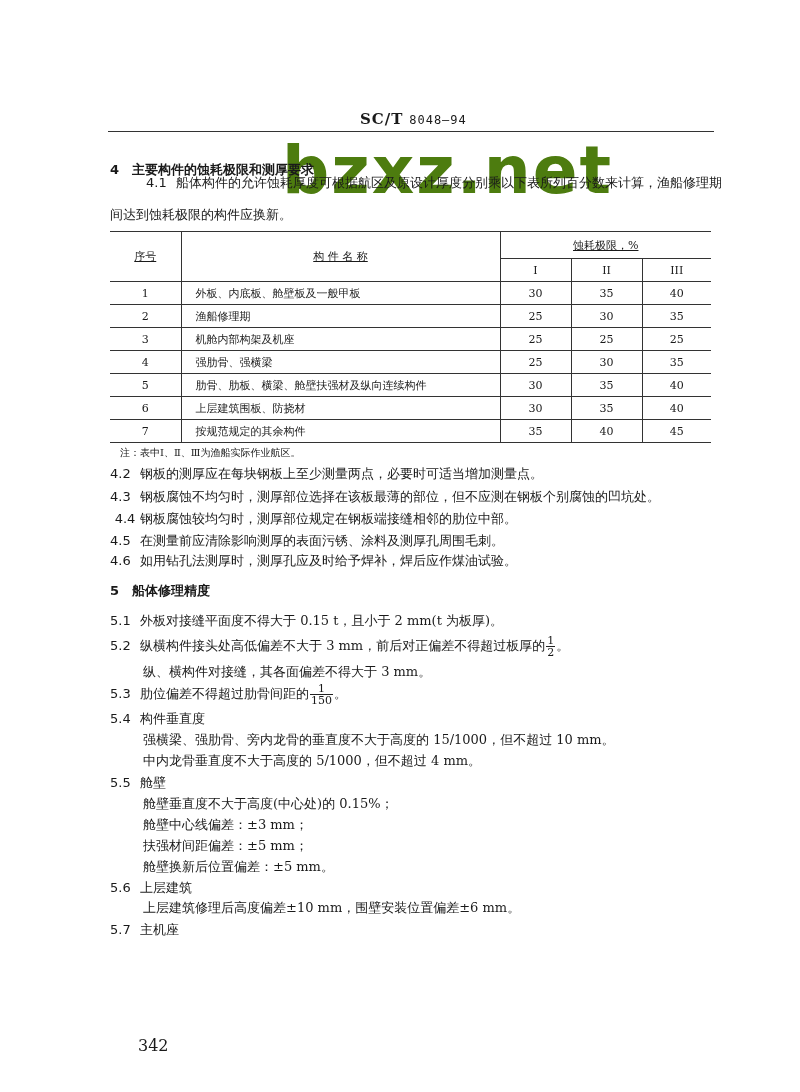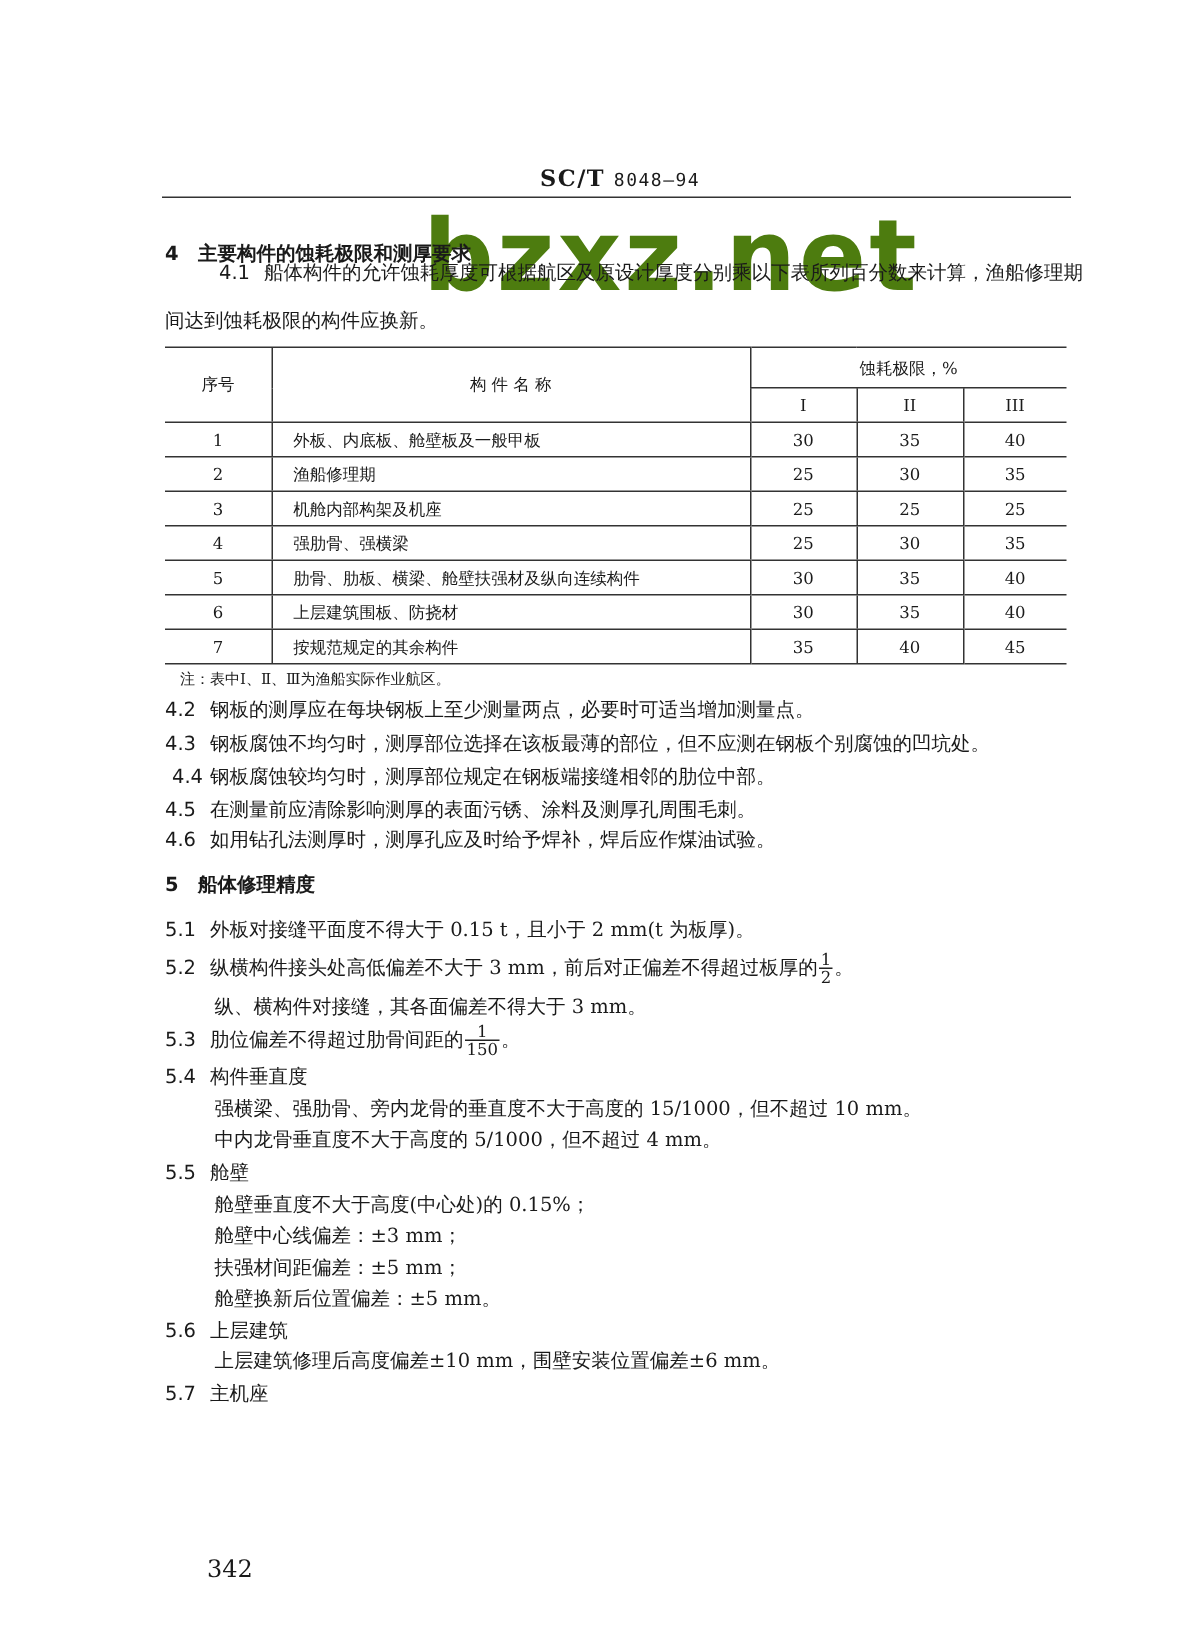--- a/index.html
+++ b/index.html
@@ -33,21 +33,21 @@
   table.corr {
     position: absolute; left: 110px; top: 231px; width: 601px;
     border-collapse: collapse; z-index: 2; font-size: 11px;
   }
   table.corr td, table.corr th {
     border-top: 1.2px solid #333; border-bottom: 1.2px solid #333;
     text-align: center; padding: 0; height: 22px; font-weight: normal;
   }
   table.corr .vl { border-left: 1px solid #333; }
   table.corr td.name { text-align: left; padding-left: 14px; }
-  table.corr tr.hdr1 th { height: 26px; }
+  table.corr tr.hdr1 th { height: 26px; text-decoration: underline; }
   .note { position: absolute; left: 120px; top: 446px; font-size: 10px; z-index: 2; }
   .frac { display: inline-block; vertical-align: middle; text-align: center; font-size: 11px; line-height: 11px; margin: 0 1px; }
   .frac .n { display: block; border-bottom: 1px solid #222; padding: 0 1px; }
   .frac .d { display: block; padding: 0 1px; }
   .page-num { position: absolute; left: 138px; top: 1036px; font-size: 16px; z-index: 2; }
 </style>
 </head>
 <body>
 
 <div class="watermark">bzxz.net</div>

